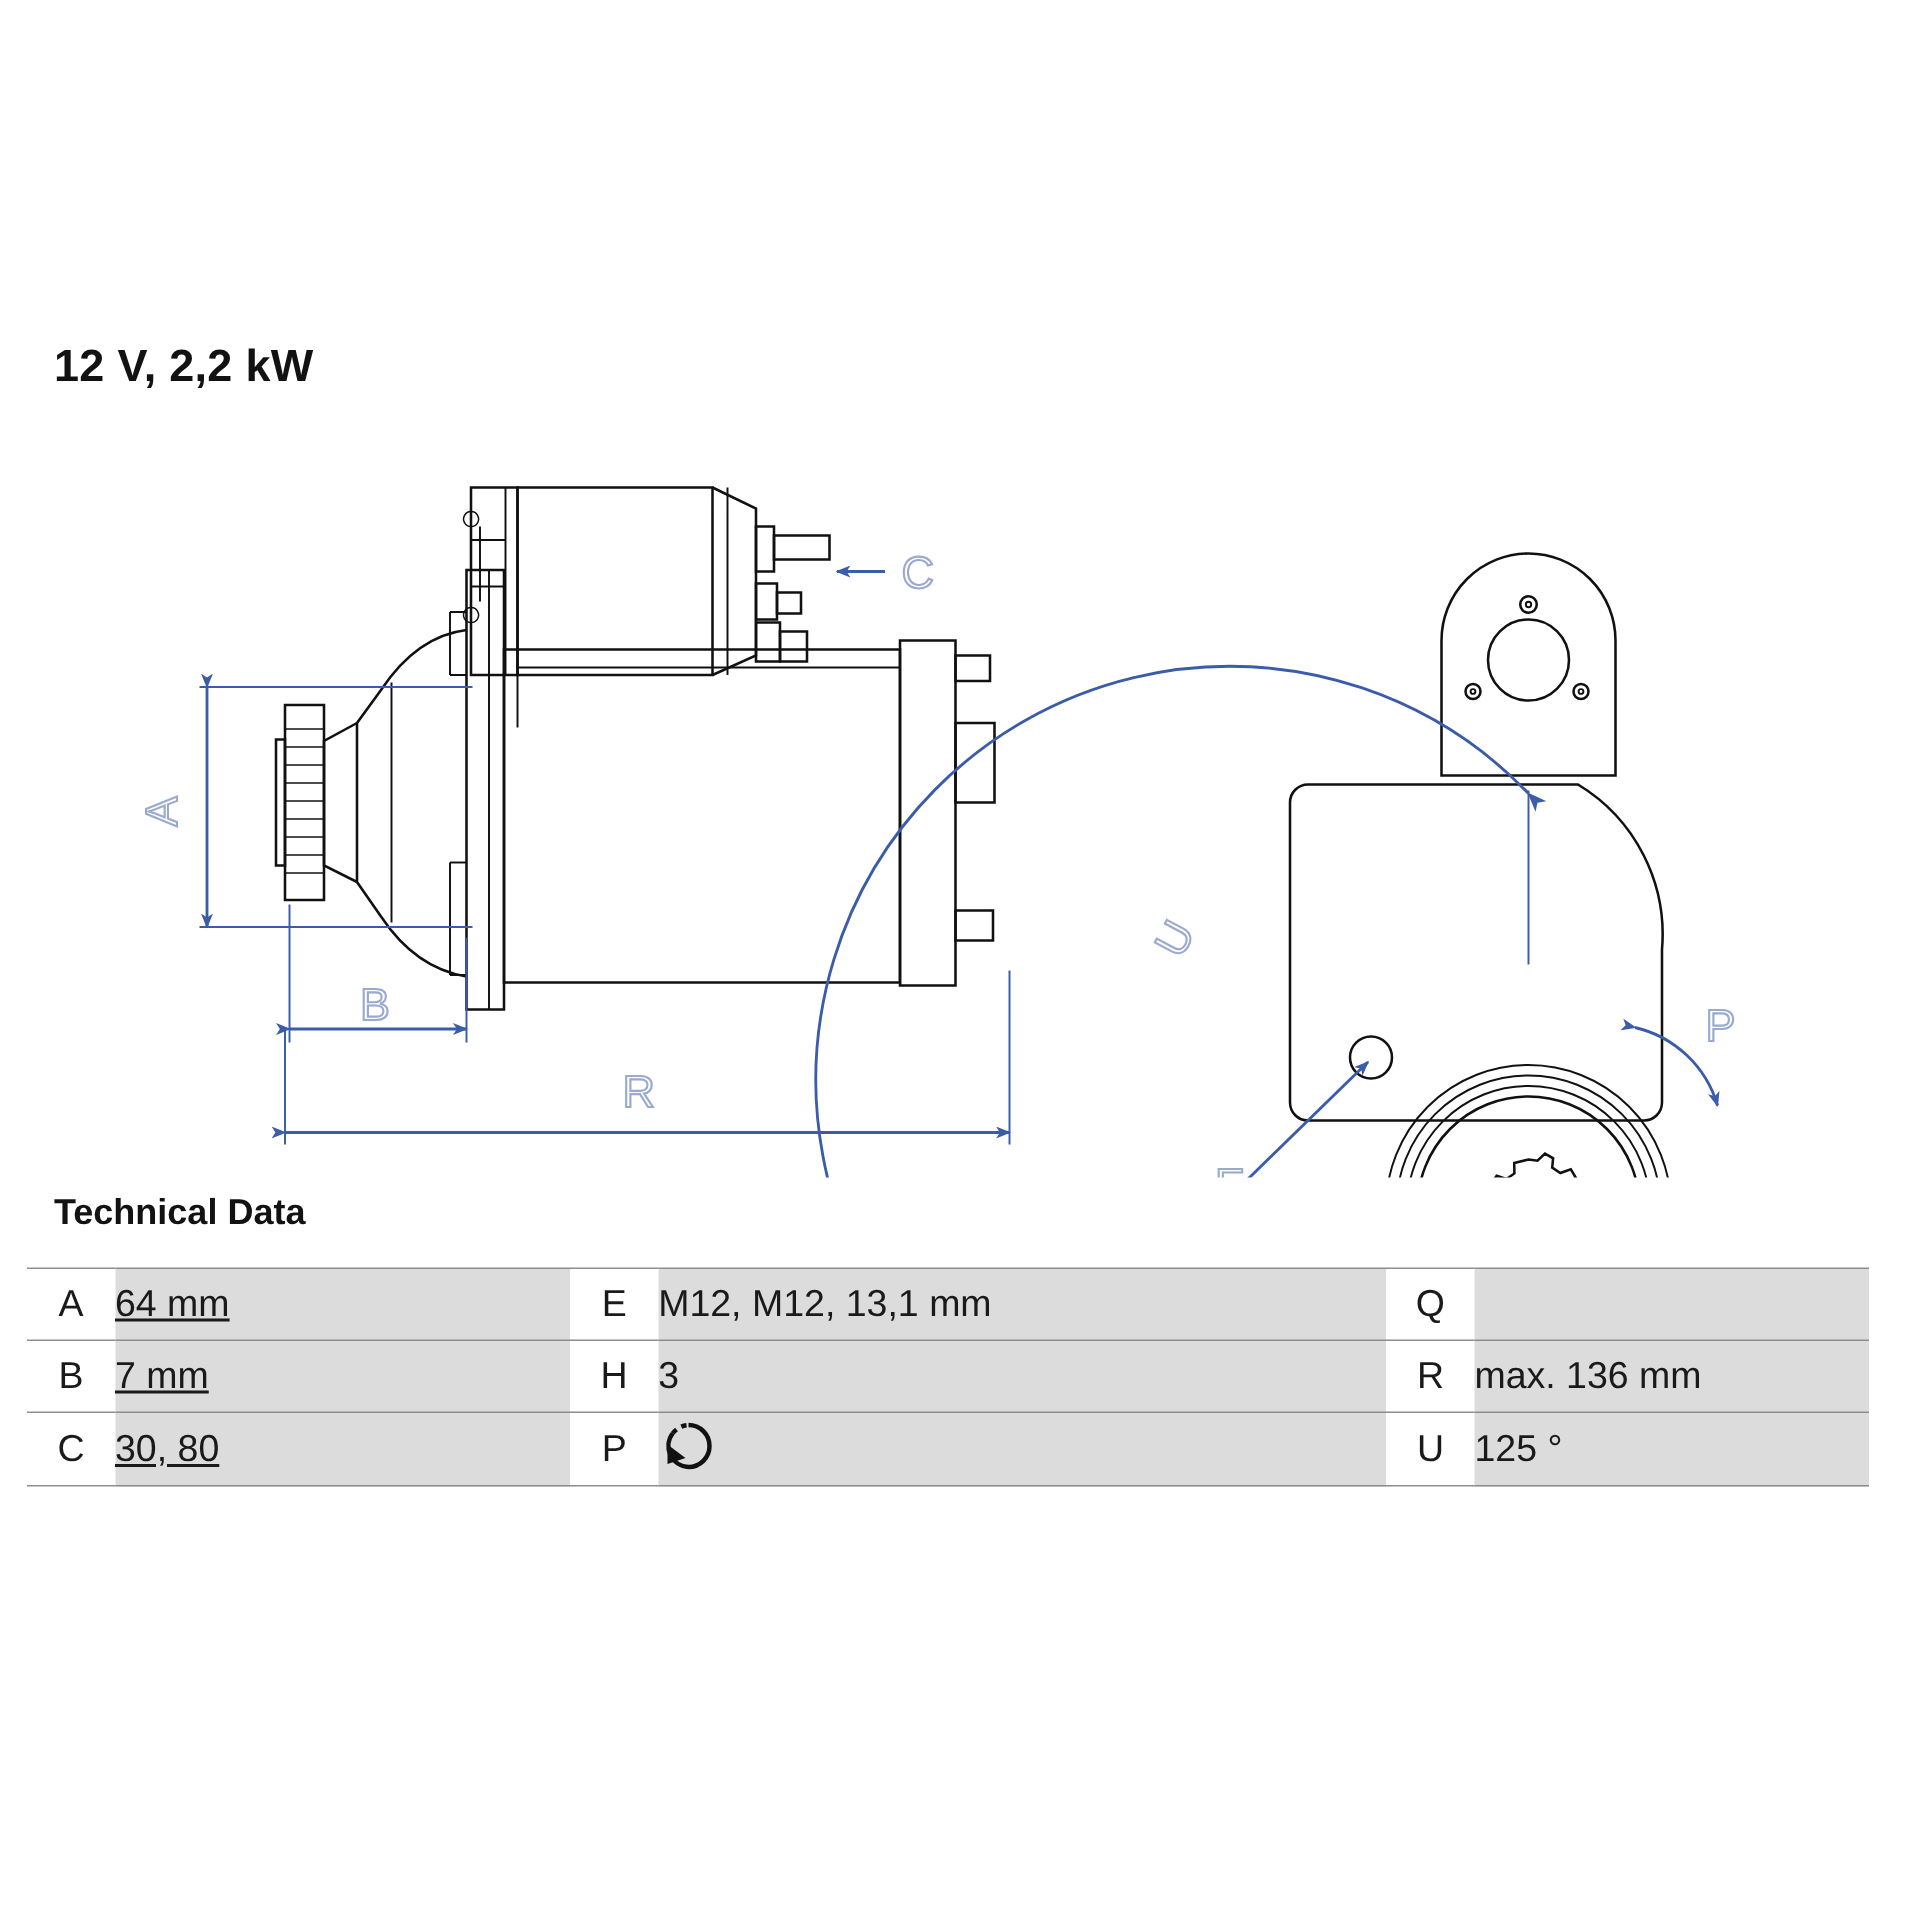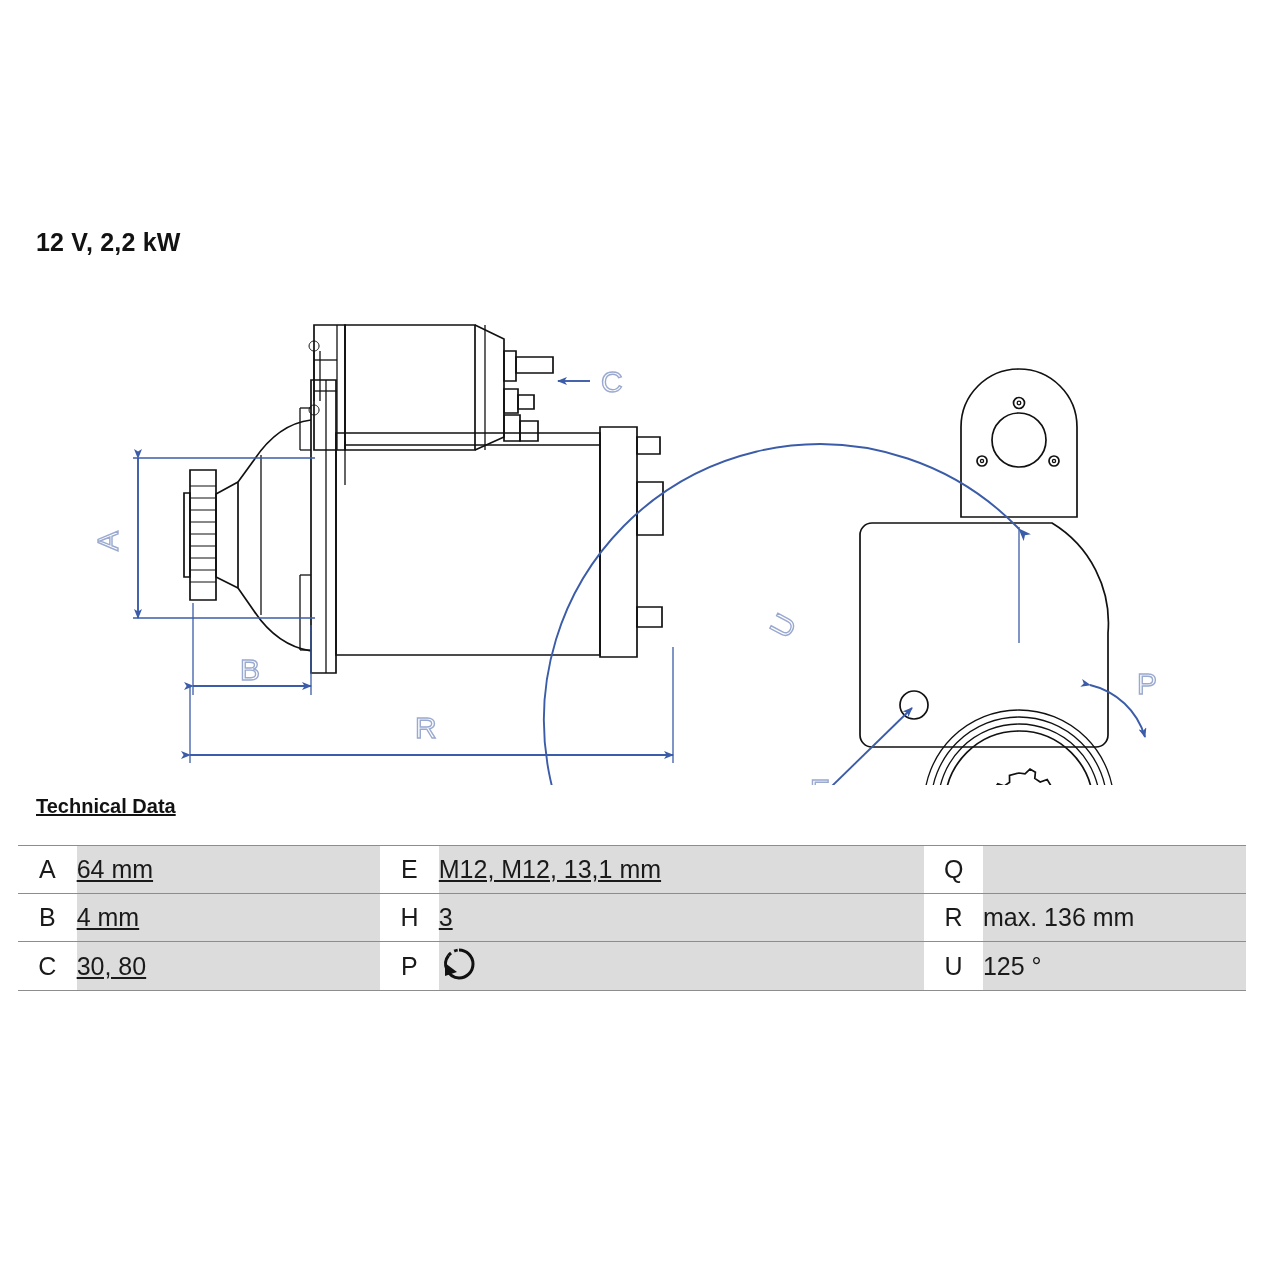--- a/index.html
+++ b/index.html
@@ -19,21 +19,21 @@
     position: relative;
     width: 1280px;
     height: 1280px;
   }
 
   
   #spec-title {
     position: absolute;
     left: 36px;
     top: 228px;
-    font-size: 25px;
+    font-size: 30px;
     font-weight: bold;
     letter-spacing: 0.2px;
     color: #121212;
     white-space: nowrap;
   }
 
   
   #drawing-area {
     position: absolute;
     left: 0;
@@ -41,25 +41,24 @@
     width: 1280px;
     height: 530px;
   }
   #drawing-area svg { display: block; }
 
   
   #tech-data-heading {
     position: absolute;
     left: 36px;
     top: 795px;
-    font-size: 20px;
+    font-size: 24px;
     font-weight: bold;
     color: #121212;
     white-space: nowrap;
-    text-decoration: underline;
   }
 
   
   #tech-table {
     position: absolute;
     left: 18px;
     top: 845px;
     width: 1228px;
     border-collapse: collapse;
     table-layout: fixed;
@@ -78,21 +77,21 @@
     background: #ffffff;
     text-align: center;
     width: 58px;
   }
   td.v {
     background: #dcdcdc;
     padding-left: 14px;
     white-space: nowrap;
   }
   td.v1 { width: 300px; text-decoration: underline; }
-  td.v2 { width: 480px; text-decoration: underline; }
+  td.v2 { width: 480px; }
   td.v3 { width: 260px; }
 
   
   .rot-cell-inner {
     display: flex;
     align-items: center;
     height: 48px;
   }
 </style>
 </head>
@@ -316,21 +315,21 @@
       <tr>
         <td class="k">A</td>
         <td class="v v1">64 mm</td>
         <td class="k">E</td>
         <td class="v v2">M12, M12, 13,1 mm</td>
         <td class="k">Q</td>
         <td class="v v3"></td>
       </tr>
       <tr>
         <td class="k">B</td>
-        <td class="v v1">4 mm</td>
+        <td class="v v1">7 mm</td>
         <td class="k">H</td>
         <td class="v v2">3</td>
         <td class="k">R</td>
         <td class="v v3">max. 136 mm</td>
       </tr>
       <tr>
         <td class="k">C</td>
         <td class="v v1">30, 80</td>
         <td class="k">P</td>
         <td class="v v2">

